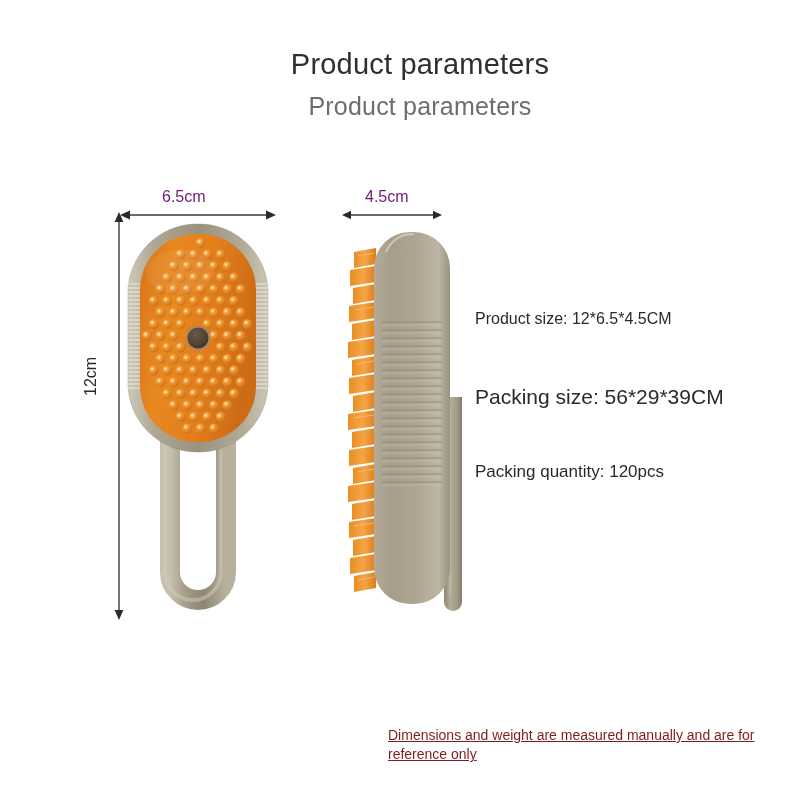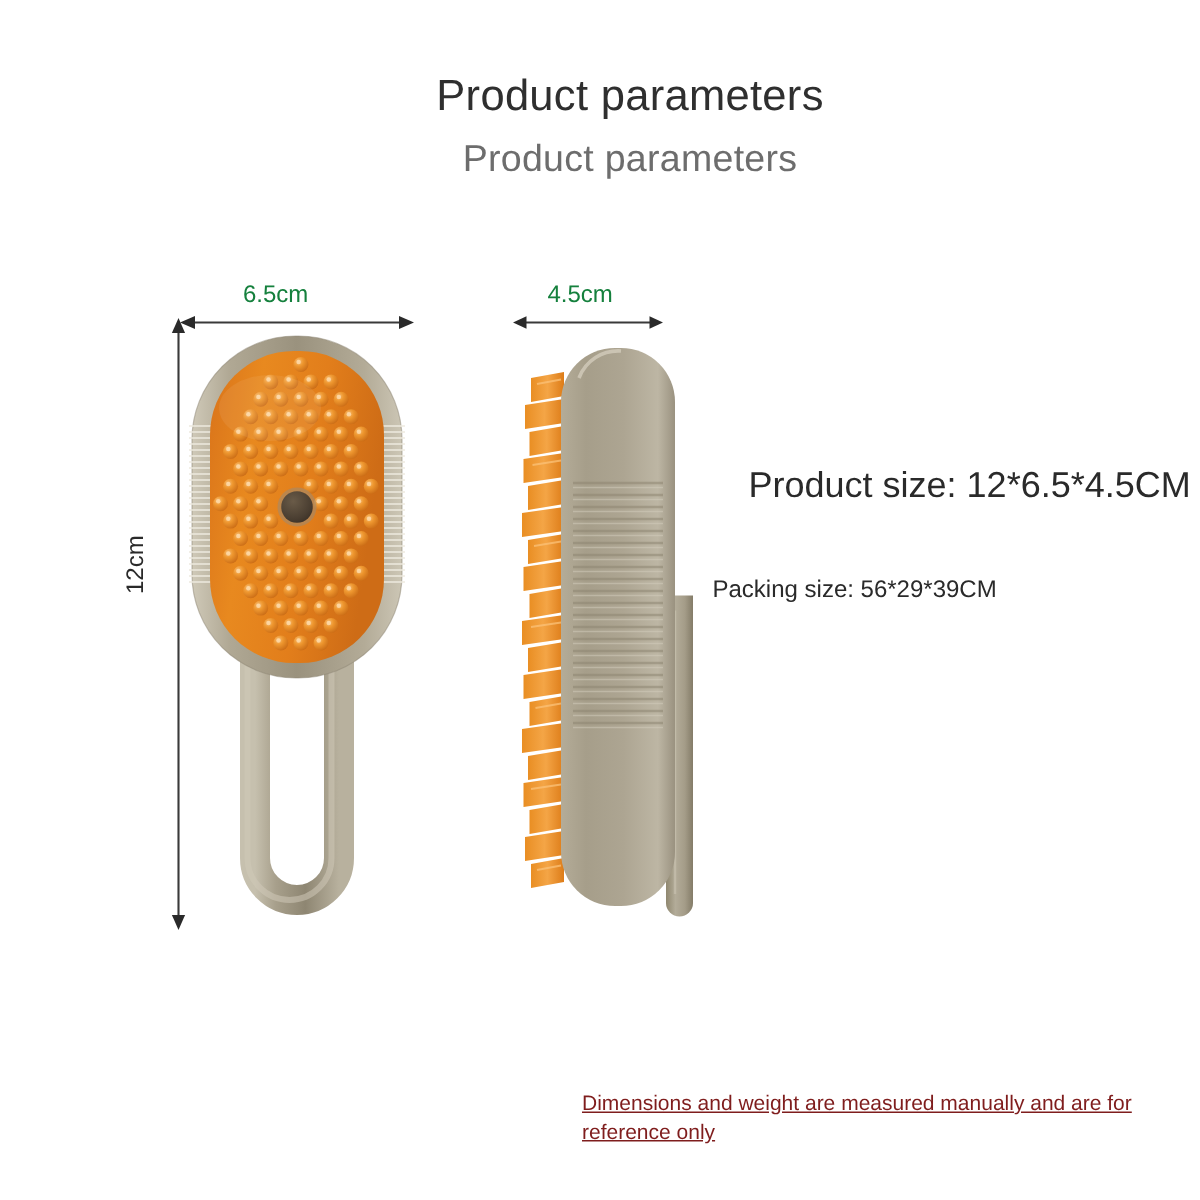--- a/index.html
+++ b/index.html
@@ -43,21 +43,21 @@
     font-size: 25px;
     font-weight: 400;
     color: #6d6d6d;
     letter-spacing: 0.2px;
   }
 
   
   .dim-label {
     position: absolute;
     font-size: 16px;
-    color: #15803d;
+    color: #701a75;
     white-space: nowrap;
   }
   .dim-label-65 { left: 142px; top: 188px; }
   .dim-label-45 { left: 345px; top: 188px; text-align: center; }
 
   .dim-label-vert {
     position: absolute;
     left: 62px;
     top: 396px;
     font-size: 16px;
@@ -71,22 +71,22 @@
     position: absolute;
   }
 
   
   .spec {
     position: absolute;
     color: #2a2a2a;
     white-space: nowrap;
     font-weight: 400;
   }
-  .spec-1 { left: 479px; top: 310px; font-size: 24px; }
-  .spec-2 { left: 455px; top: 385px; font-size: 16px; }
+  .spec-1 { left: 455px; top: 310px; font-size: 16px; }
+  .spec-2 { left: 455px; top: 385px; font-size: 21px; }
   .spec-3 { left: 455px; top: 462px; font-size: 17px; }
 
   
   .footer {
     position: absolute;
     left: 368px;
     top: 726px;
     width: 404px;
     font-size: 14px;
     line-height: 1.38;
@@ -573,16 +573,17 @@
           <line x1="44" y1="273" x2="104" y2="273"></line>
         </g>
       </g>
 
       <path d="M48 40 A 28 28 0 0 1 76 22" fill="none" stroke="#D8D2C2" stroke-width="2.4" opacity="0.7"></path>
     </svg>
   </div>
 
   <div class="spec spec-1">Product size: 12*6.5*4.5CM</div>
   <div class="spec spec-2">Packing size: 56*29*39CM</div>
+  <div class="spec spec-3">Packing quantity: 120pcs</div>
 
   <div class="footer">Dimensions and weight are measured manually and are for reference only</div>
 
 </div>
 
 </body></html>

